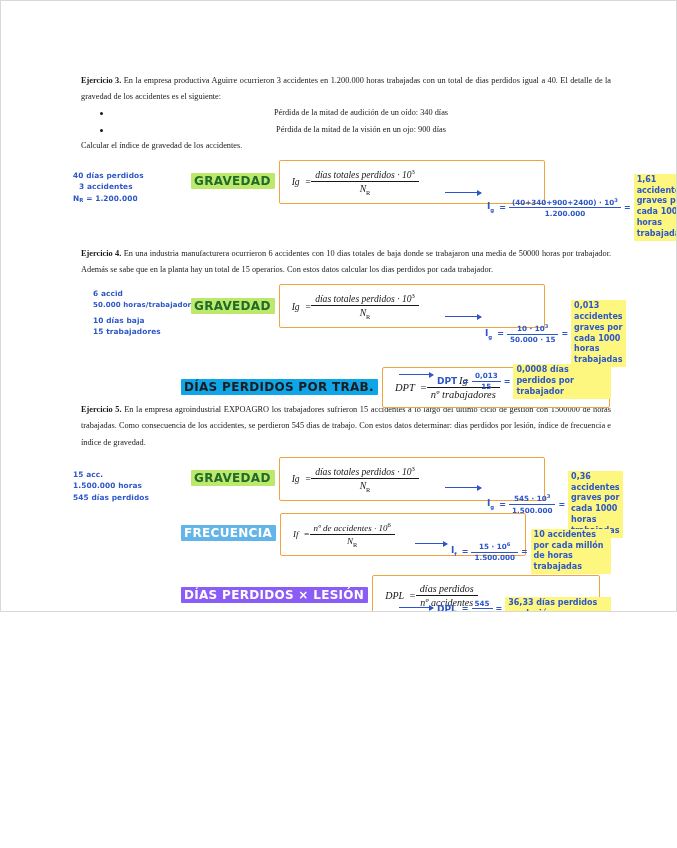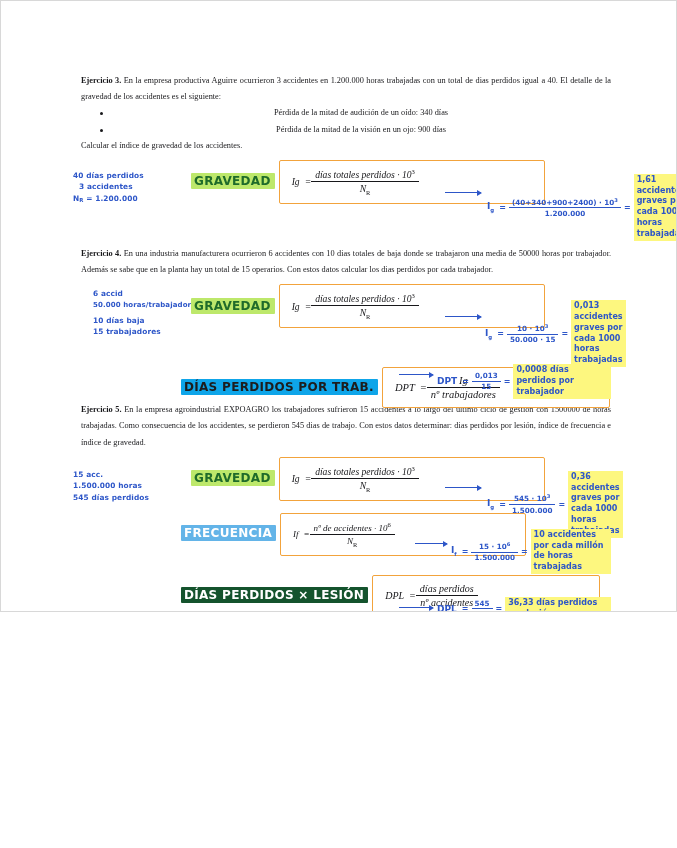--- a/index.html
+++ b/index.html
@@ -94,21 +94,21 @@
     font-weight: bold;
     font-size: 12px;
     letter-spacing: .3px;
     padding: 1px 4px 1px 3px;
     margin-bottom: 1px;
     border-radius: 1px;
   }
   .tag.green { color: #1f6b2a; background: #bde86b; }
   .tag.grey  { color: #1d1d1d; background: #0ea5e9; margin-top: 37px; }
   .tag.blue  { color: #ffffff; background: #63b4e8; }
-  .tag.pink  { color: #ffffff; background: #14532d; }
+  .tag.pink  { color: #ffffff; background: #8b5cf6; }
 
   .fbox {
     border: 1.6px solid #f2a33c;
     border-radius: 2px;
     background: #ffffff;
     padding: 7px 14px 7px 12px;
     display: inline-block;
   }
   .eq {
     font-family: "Liberation Serif", serif;

